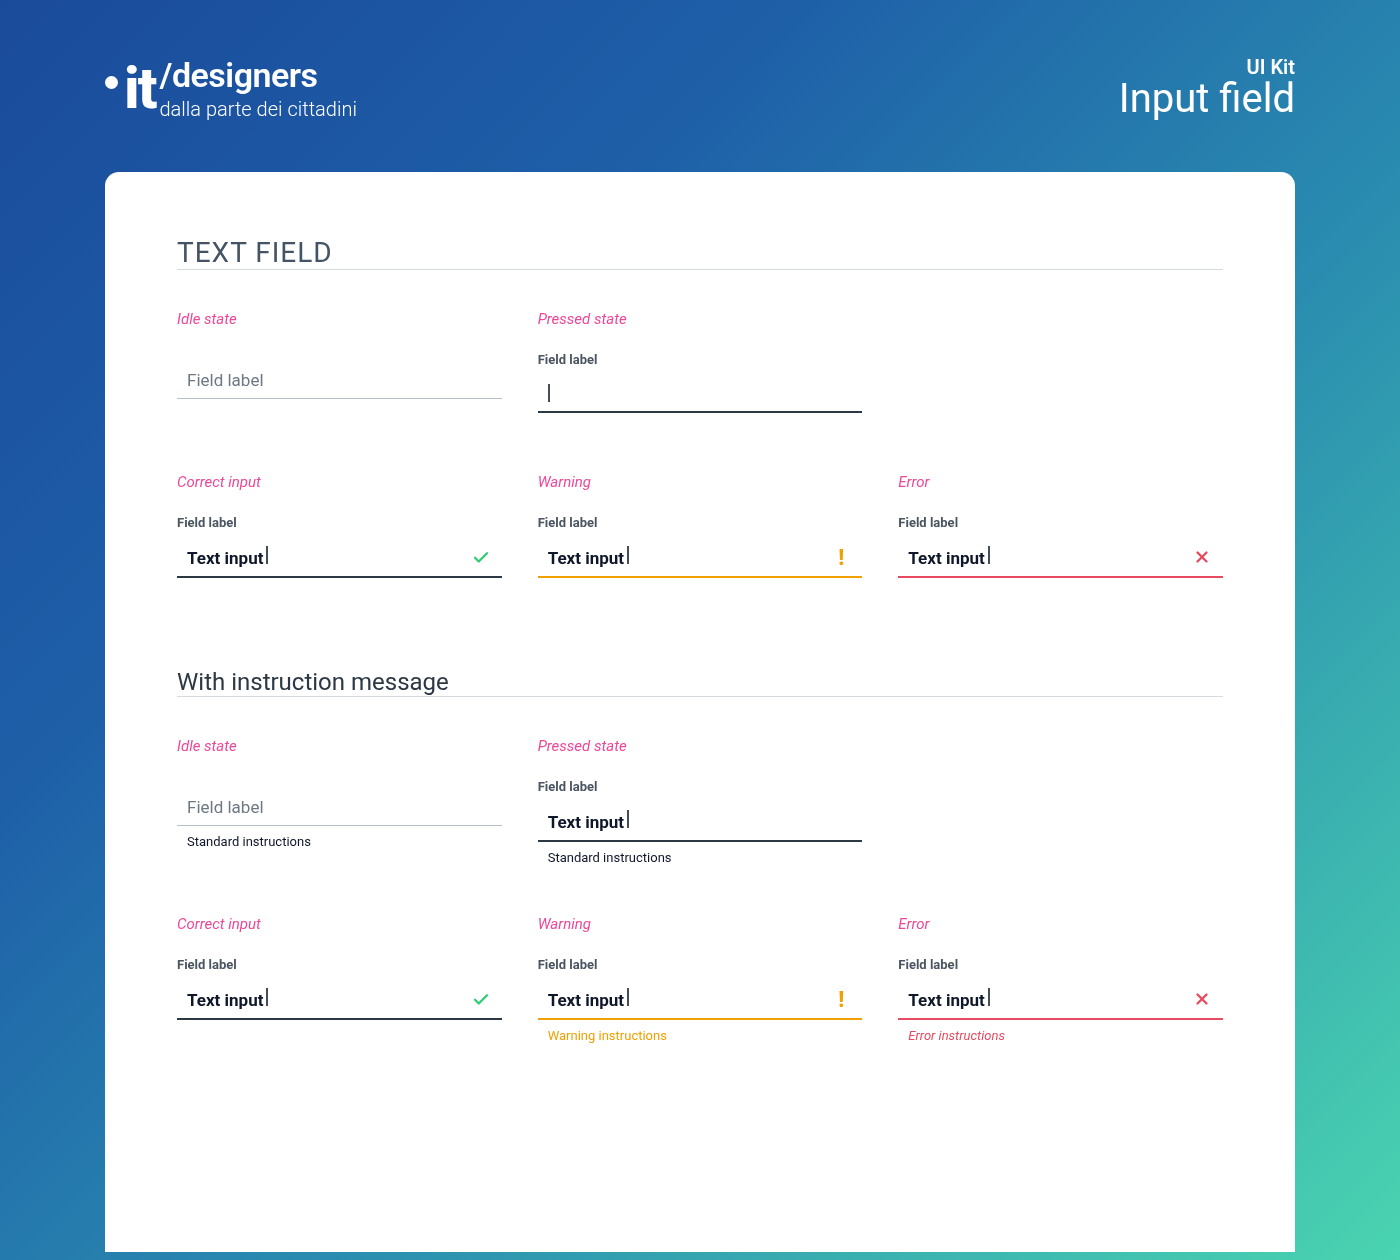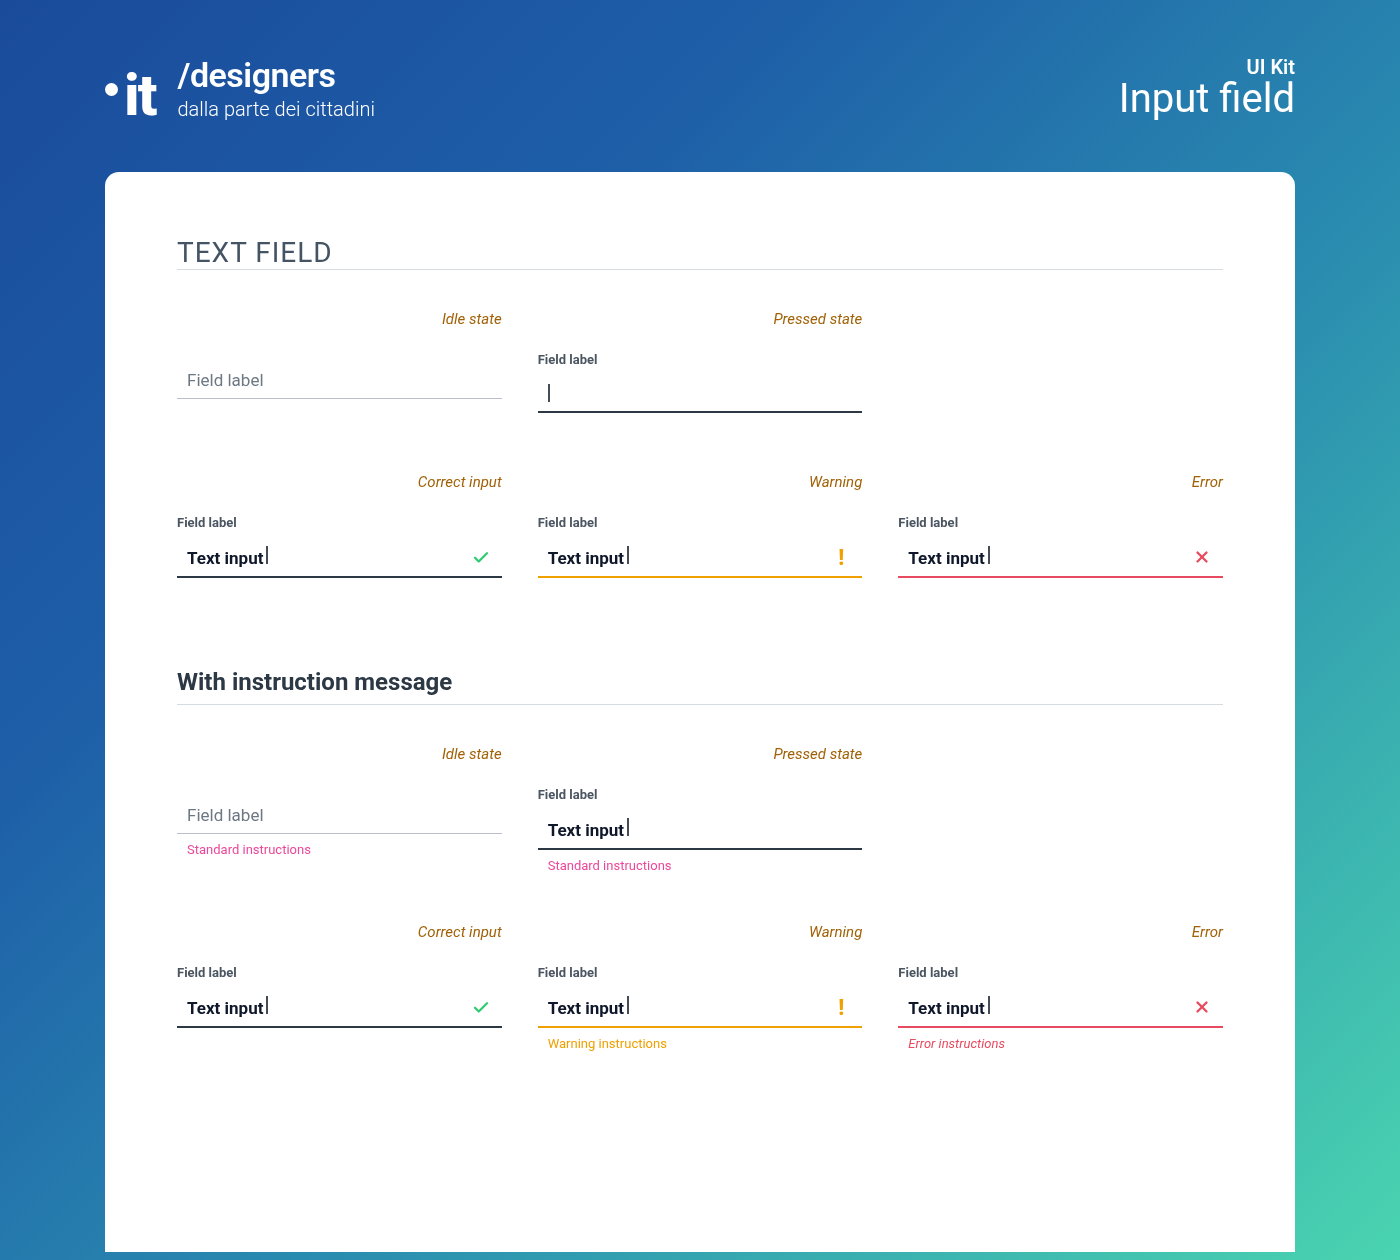--- a/index.html
+++ b/index.html
@@ -13,21 +13,21 @@
   }
 
   
   .header {
     display: flex;
     justify-content: space-between;
     align-items: flex-start;
     padding: 55px 105px 0 105px;
     color: #fff;
   }
-  .brand { display: flex; align-items: flex-end; gap: 22px; }
+  .brand { display: flex; align-items: center; gap: 4px; }
   .logo {
     display: flex;
     align-items: flex-start;
     font-weight: 700;
     color: #fff;
   }
   .logo .dot {
     width: 13px; height: 13px; border-radius: 50%;
     background: #fff; margin-top: 14px; margin-right: 6px;
   }
@@ -53,41 +53,40 @@
   .section-title {
     font-size: 28px;
     font-weight: 400;
     letter-spacing: 1px;
     color: #455464;
     text-transform: uppercase;
     border-bottom: 1px solid #d6dbe0;
   }
   .sub-section-title {
     font-size: 24px;
-    font-weight: 700;
+    font-weight: 400;
     color: #2c3844;
     border-bottom: 1px solid #d6dbe0;
-    padding-bottom: 8px;
+    padding-bottom: 0;
     margin-top: 90px;
   }
 
   
   .row {
     display: grid;
     grid-template-columns: repeat(3, 1fr);
     column-gap: 36px;
     margin-top: 40px;
   }
   .cell { width: 100%; }
   .state-label {
     font-size: 15px;
     font-style: italic;
-    color: #a16207;
+    color: #ec4899;
     margin-bottom: 24px;
-    text-align: right;
   }
 
   
   .field { position: relative; }
   .field .label-floating {
     font-size: 13px;
     font-weight: 700;
     color: #4a5561;
     margin-bottom: 10px;
     display: block;
@@ -133,21 +132,21 @@
     display: flex; align-items: center; justify-content: center;
     margin-right: 8px;
   }
   .status-icon svg { width: 18px; height: 18px; }
   .icon-check { color: #2ecc71; }
   .icon-warn { color: #f0a000; font-weight: 800; font-size: 22px; }
   .icon-error { color: #e84a5f; }
 
   .instruction {
     font-size: 13px;
-    color: #ec4899;
+    color: #0f172a;
     margin-top: 8px;
     padding-left: 10px;
   }
   .instruction.warning { color: #f0a000; }
   .instruction.error { color: #e84a5f; font-style: italic; }
 </style>
 </head>
 <body>
 
 <div class="header">

